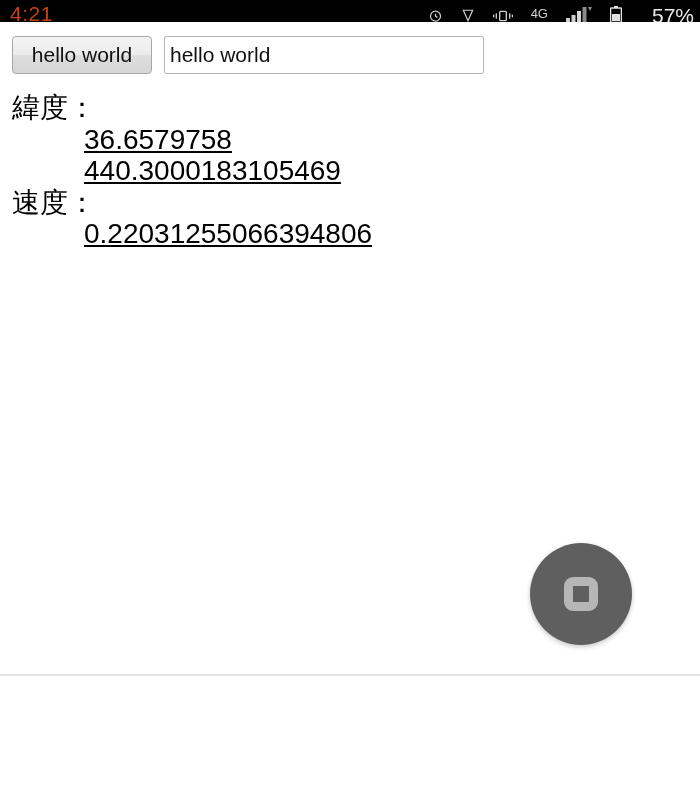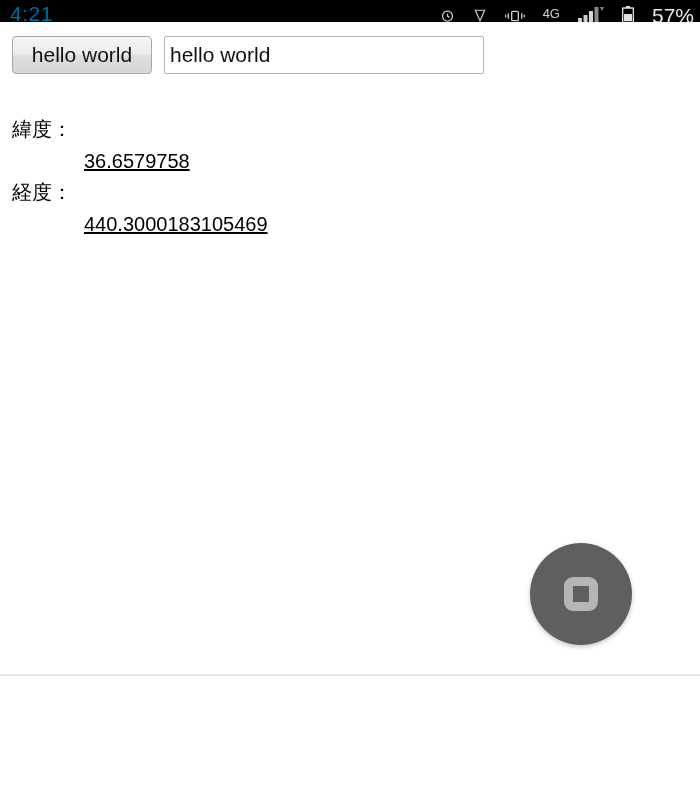--- a/index.html
+++ b/index.html
@@ -27,21 +27,21 @@
     display: flex;
     align-items: flex-end;
     justify-content: space-between;
     box-sizing: border-box;
     padding: 0 6px 1px 10px;
     overflow: hidden;
   }
   .status-clock {
     font-size: 21px;
     line-height: 21px;
-    color: #0369a1;
+    color: #c2410c;
     letter-spacing: 0.5px;
     position: relative;
     top: 3px;
   }
   .status-right {
     display: flex;
     align-items: flex-end;
     gap: 18px;
     position: relative;
     top: 2px;
@@ -57,20 +57,21 @@
     position: relative;
     top: -3px;
   }
   .status-batt-pct {
     font-size: 21px;
     line-height: 21px;
     color: #e8e8e8;
     position: relative;
     top: 3px;
     letter-spacing: 0px;
+    margin-left: 12px;
   }
 
   
   .page {
     position: absolute;
     top: 22px;
     left: 0;
     width: 700px;
     height: 652px;
     background: #ffffff;
@@ -109,23 +110,23 @@
     color: #111111;
     font-size: 21px;
     font-family: "Liberation Sans", "DejaVu Sans", sans-serif;
     padding: 0 5px;
     outline: none;
   }
 
   .readout {
     position: absolute;
     left: 12px;
-    top: 92px;
+    top: 70px;
     width: 660px;
-    font-size: 20px;
+    font-size: 28px;
     line-height: 31.5px;
     color: #000000;
     font-family: "Liberation Sans", "DejaVu Sans", sans-serif;
   }
   .readout .entry {
     white-space: normal;
   }
   .readout .label { }
   .readout .value {
     padding-left: 0;
@@ -238,24 +239,27 @@
     <button class="hello-button">hello world</button>
     <input class="hello-input" type="text" value="hello world" style="">
   </div>
 
   <div class="readout">
     <div class="entry">
       <span class="label">緯度：</span>
       <span class="wrap-indent value">36.6579758</span>
     </div>
     <div class="entry">
-      <span class="label">経度：</span>
     </div>
     <div class="entry">
       <span class="wrap-indent value">440.3000183105469</span>
+    </div>
+    <div class="entry">
+      <span class="label">速度：</span>
+      <span class="wrap-indent value">0.22031255066394806</span>
     </div>
   </div>
 
   <div class="fab">
     <span class="fab-stop"></span>
   </div>
 
 </div>
 
 <div class="nav-divider"></div>

